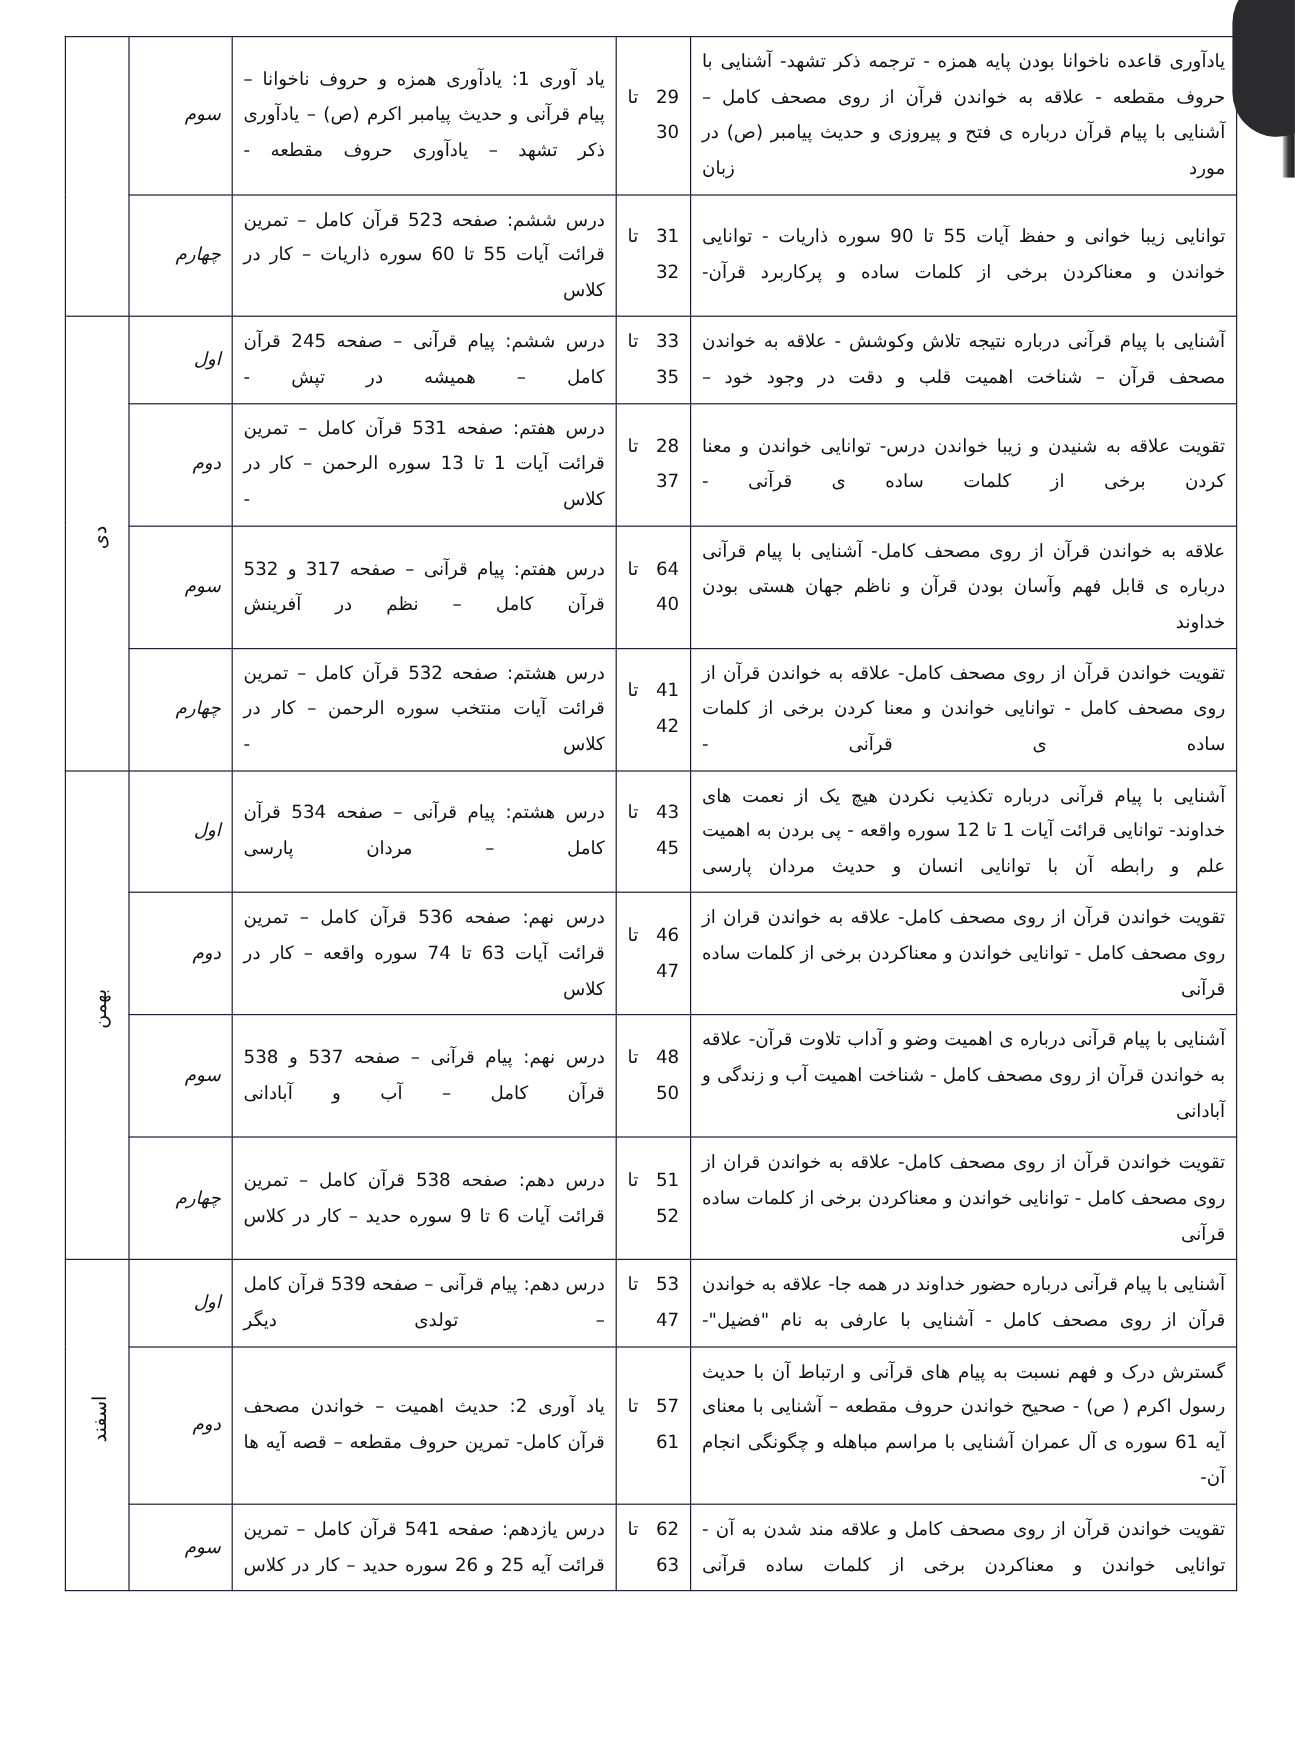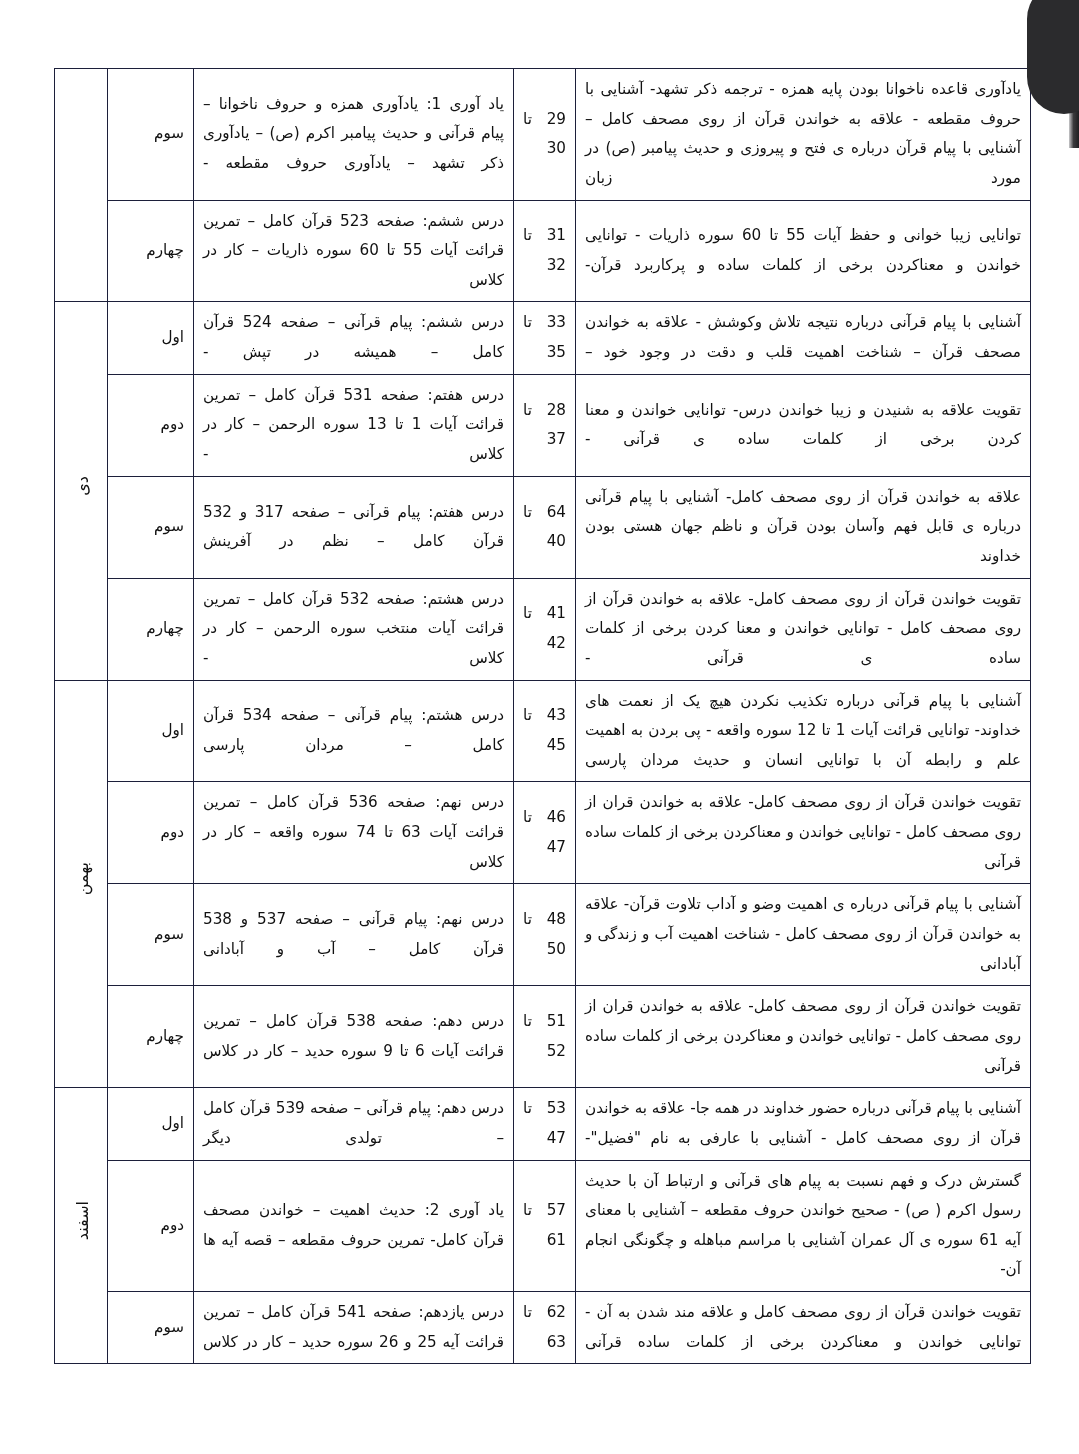--- a/index.html
+++ b/index.html
@@ -42,21 +42,20 @@
     height: 148px;
     background: linear-gradient(to left, #1f1f21 0%, #3a3a3c 55%, #c9c9cb 100%);
     z-index: 4;
   }
 
   .table-wrap {
     position: absolute;
     left: 55px;
     top: 30px;
     width: 976px;
-    margin-top: 38px;
   }
 
   table.plan {
     width: 976px;
     border-collapse: collapse;
     table-layout: fixed;
     direction: rtl;
   }
   table.plan td {
     border: 1px solid #1c1f3a;
@@ -92,20 +91,21 @@
   td.content {
     text-align: justify;
     text-align-last: justify;
     font-size: 15px;
     line-height: 2.0;
   }
   td.week {
     text-align: center;
     text-align-last: center;
     font-size: 16px;
+    font-style: italic;
   }
   td.month {
     text-align: center;
     text-align-last: center;
     padding: 0;
   }
   td.month .vertical-label {
     writing-mode: vertical-rl;
     transform: rotate(180deg);
     display: inline-block;
@@ -139,33 +139,33 @@
         <td class="pages">29 تا
 30</td>
         <td class="content">یاد آوری 1: یادآوری همزه و حروف ناخوانا – پیام قرآنی و حدیث پیامبر اکرم (ص) – یادآوری ذکر تشهد – یادآوری حروف مقطعه -</td>
         <td class="week">سوم</td>
         <td class="month empty-month" rowspan="2">
           <span class="vertical-label"></span>
         </td>
       </tr>
 
       <tr>
-        <td class="objectives">توانایی زیبا خوانی و حفظ آیات 55 تا 60 سوره ذاریات - توانایی خواندن
+        <td class="objectives">توانایی زیبا خوانی و حفظ آیات 55 تا 90 سوره ذاریات - توانایی خواندن
 و معناکردن برخی از کلمات ساده و پرکاربرد قرآن-</td>
         <td class="pages">31 تا
 32</td>
         <td class="content">درس ششم: صفحه 523 قرآن کامل – تمرین قرائت آیات 55 تا 60 سوره ذاریات – کار در کلاس</td>
         <td class="week">چهارم</td>
       </tr>
 
       <tr>
         <td class="objectives">آشنایی با پیام قرآنی درباره نتیجه تلاش وکوشش - علاقه به خواندن مصحف قرآن – شناخت اهمیت قلب و دقت در وجود خود –</td>
         <td class="pages">33 تا
 35</td>
-        <td class="content">درس ششم: پیام قرآنی – صفحه 524 قرآن کامل – همیشه در تپش -</td>
+        <td class="content">درس ششم: پیام قرآنی – صفحه 245 قرآن کامل – همیشه در تپش -</td>
         <td class="week">اول</td>
         <td class="month" rowspan="4">
           <span class="vertical-label">دی</span>
         </td>
       </tr>
 
       <tr>
         <td class="objectives">تقویت علاقه به شنیدن و زیبا خواندن درس- توانایی خواندن و معنا کردن برخی از کلمات ساده ی قرآنی -</td>
         <td class="pages">28 تا
 37</td>

